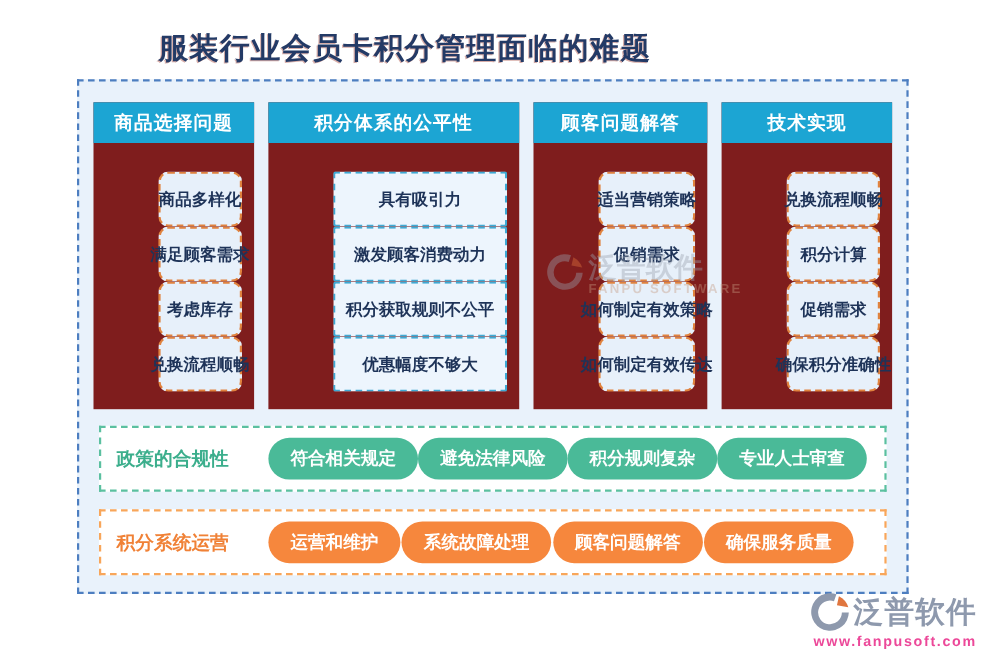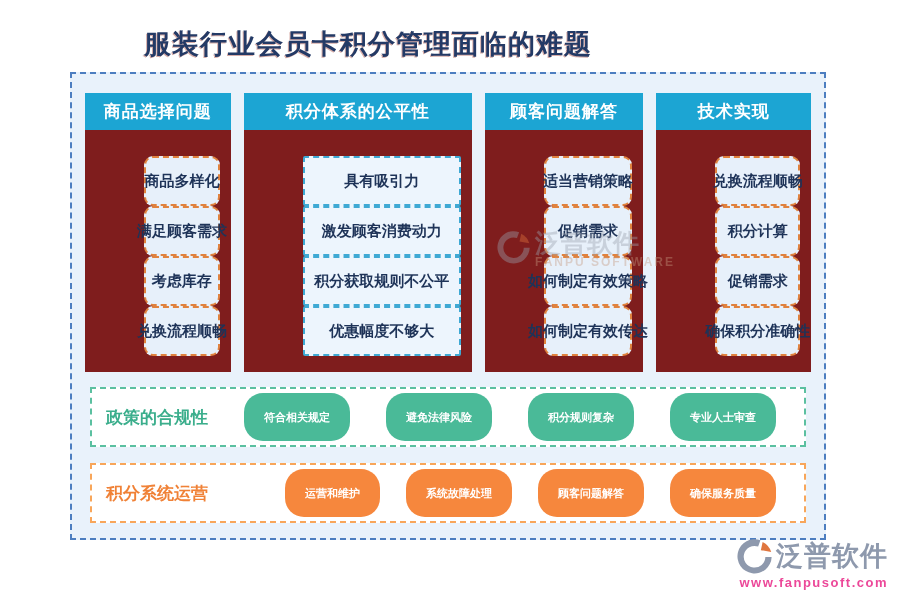--- a/index.html
+++ b/index.html
@@ -58,29 +58,29 @@
     border-radius:2px;
   }
   
   .rows{margin:15px 18px 0 18px;}
   .brow{
     height:60px;background:#ffffff;box-sizing:border-box;
     display:flex;align-items:center;padding-left:14px;
   }
   .brow + .brow{margin-top:16px;}
   .theme-green{border:2px dashed var(--green_border);}
-  .theme-orange{border:2px dashed var(--orange_border);gap:41px;}
+  .theme-orange{border:2px dashed var(--orange_border);}
   .brow-label{width:138px;flex:none;font-size:17px;font-weight:bold;white-space:nowrap;}
   .theme-green .brow-label{color:var(--green_label);}
   .theme-orange .brow-label{color:var(--orange_label);}
   .brow-pills{flex:1;display:flex;justify-content:space-between;padding-right:28px;}
   .pill{
-    height:48px;border-radius:19px;padding:0 20px;
+    height:38px;border-radius:19px;padding:0 20px;
     display:flex;align-items:center;justify-content:center;
-    color:#ffffff;font-size:11px;font-weight:bold;white-space:nowrap;
+    color:#ffffff;font-size:16px;font-weight:bold;white-space:nowrap;
   }
   .theme-green .pill{background:var(--green_pill);}
   .theme-orange .pill{background:var(--orange_pill);font-family:Liberation Serif, serif;}
   
   .center-wm{
     position:absolute;left:497px;top:230px;display:flex;align-items:flex-start;
     opacity:0.40;pointer-events:none;
   }
   .center-wm .wm-logo{width:34px;height:34px;margin-right:4px;}
   .center-wm .wm-name{font-size:26px;font-weight:bold;color:#9aa2ae;line-height:26px;}

